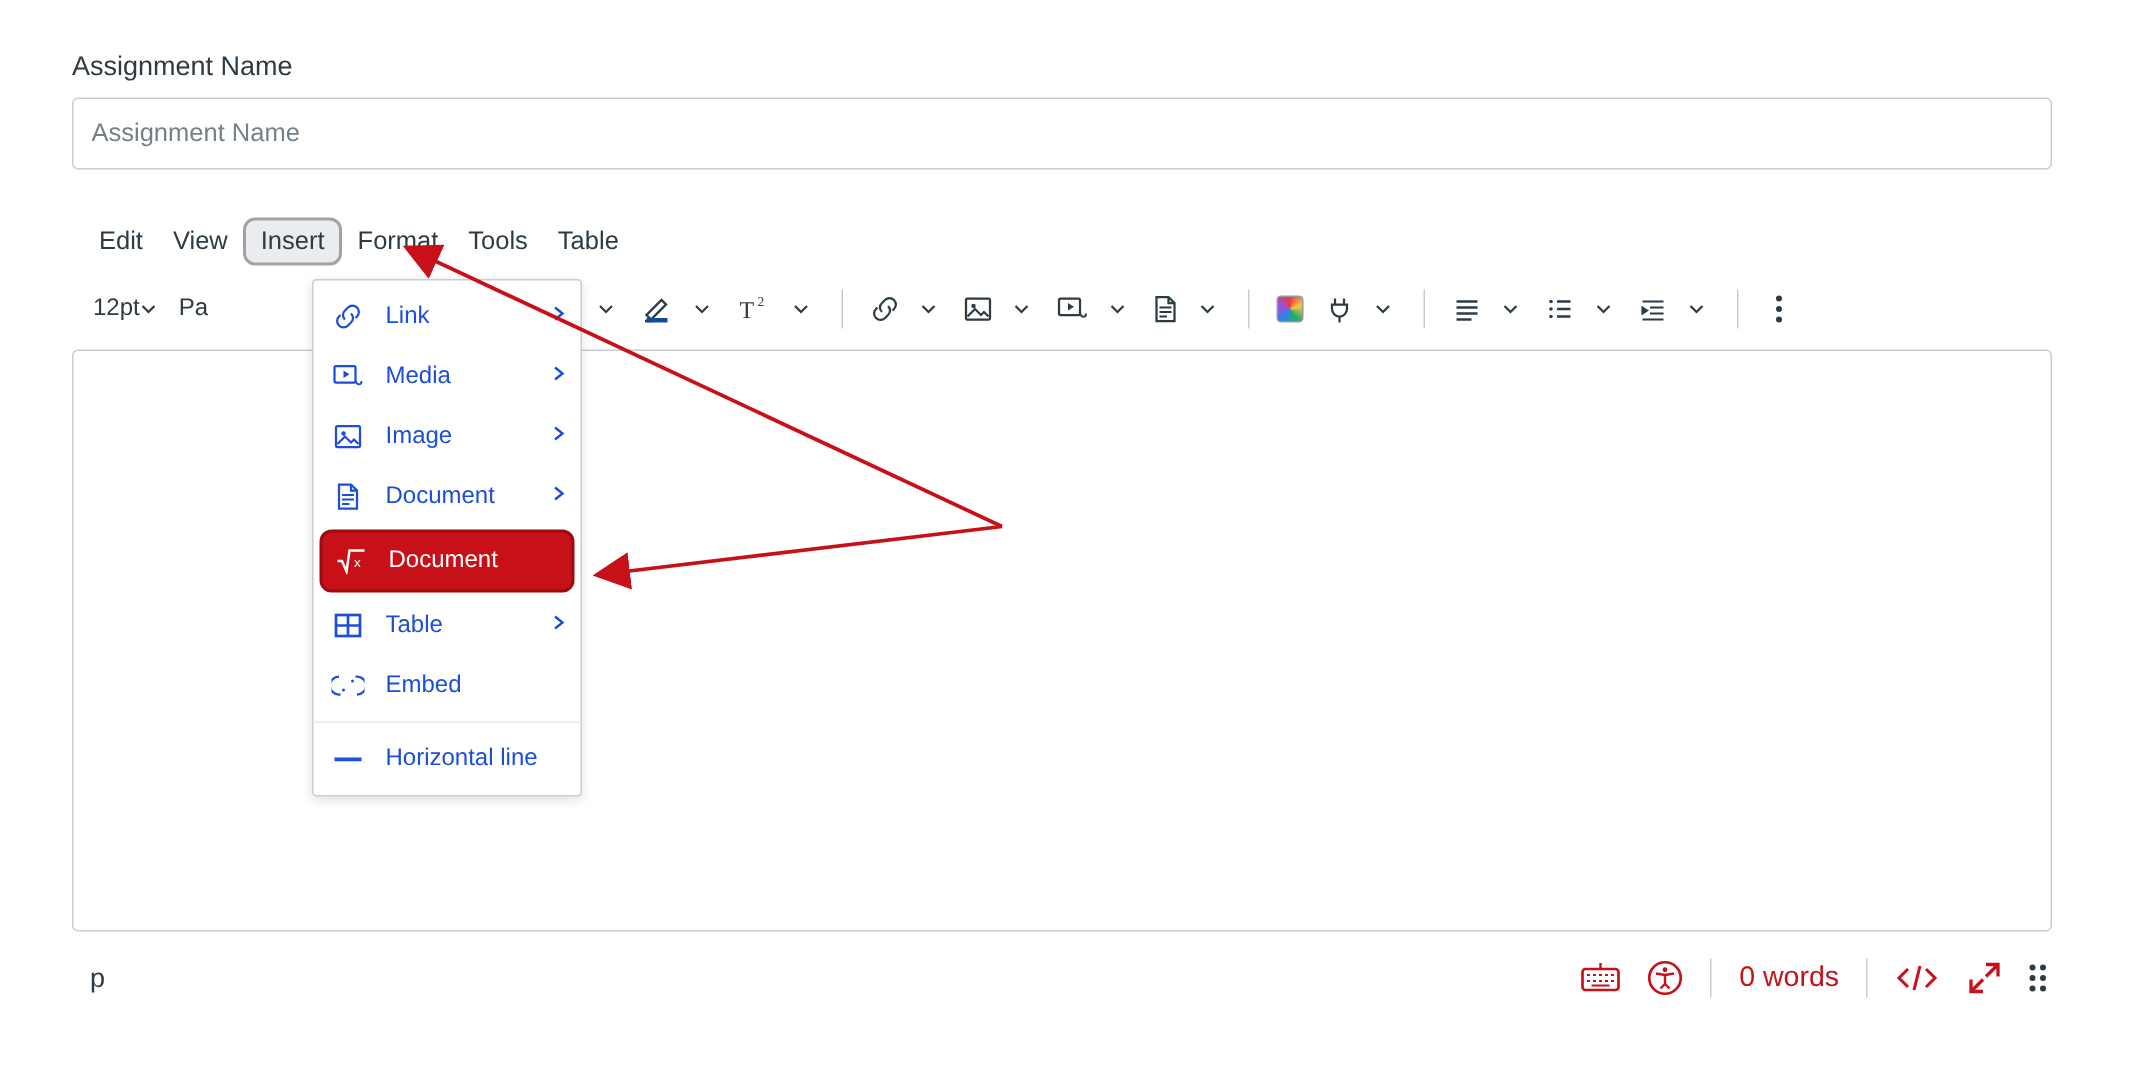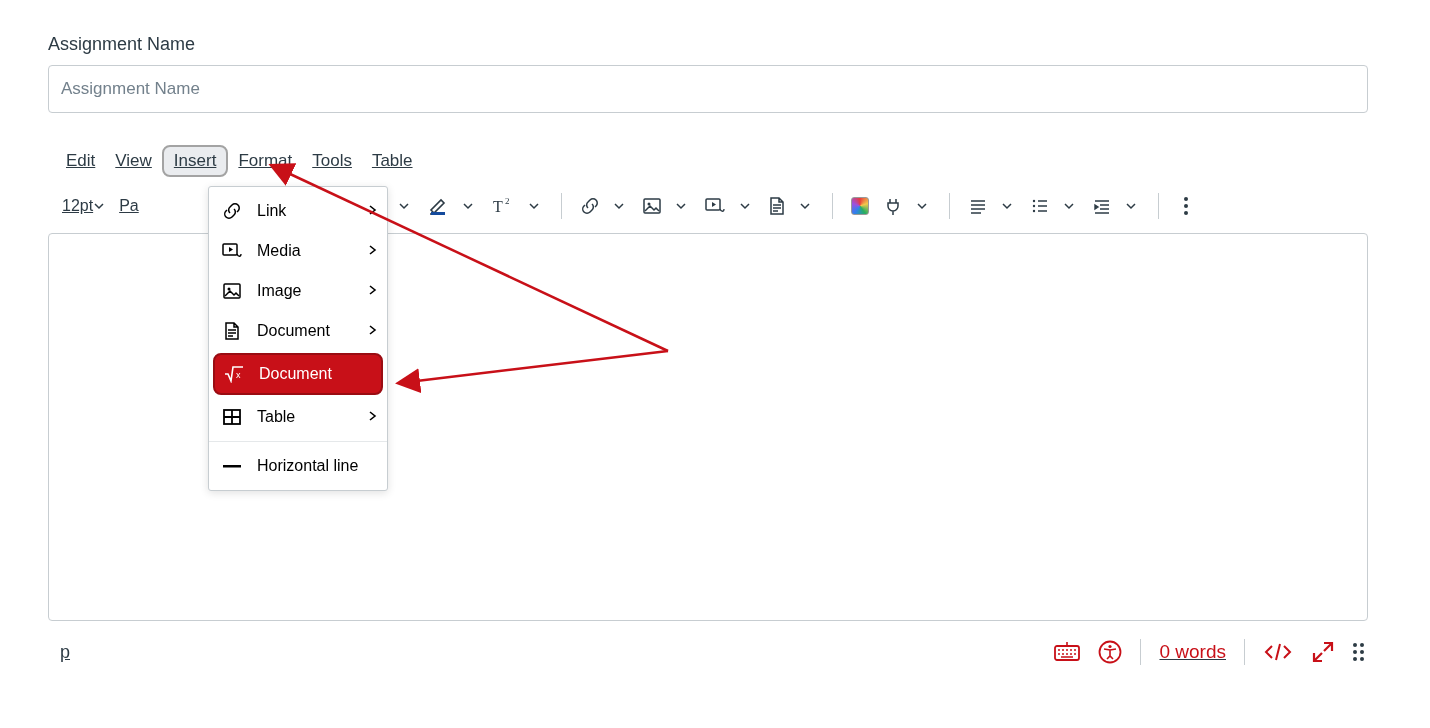--- a/index.html
+++ b/index.html
@@ -5,21 +5,21 @@
   * { box-sizing: border-box; margin: 0; padding: 0; }
   html, body { font-family: -apple-system, BlinkMacSystemFont, "Segoe UI", Helvetica, Arial, sans-serif; color:#2D3B45; background:#fff; }
   .page { padding: 34px 48px 20px 48px; width:1416px; }
   .label { font-size:18px; font-weight:400; margin-bottom:10px; }
   .text-input {
     width:100%; height:48px; border:1px solid #C7CDD1; border-radius:4px;
     padding:0 12px; font-size:17px; color:#2D3B45;
   }
   .text-input::placeholder { color:#73818C; }
 
-  .editor-wrap { margin-top:28px; position:relative;text-decoration:underline; }
+  .editor-wrap { margin-top:28px; position:relative; }
   .menubar { display:flex; align-items:center; gap:0; height:40px; padding-left:8px;}
   .menubtn {
     background:transparent; border:none; font-size:17px; color:#2D3B45;
     padding:6px 10px; border-radius:6px; cursor:pointer;
   }
   .menubtn.active { background:#EAECEF; border:2px solid #a3a3a3; border-radius:8px; padding:4px 10px;}
   .toolbar {
     display:flex; align-items:center; gap:6px; height:48px; padding:4px 10px 4px 10px;
     border-top:1px solid transparent;
   }
@@ -50,21 +50,21 @@
   .dot-grid { display:grid; grid-template-columns:4px 4px; gap:3px;}
   .dot-grid span{width:4px;height:4px;background:#2D3B45;border-radius:50%;}
   
   .dropdown {
     position:absolute; left:160px; top:45px; width:180px;
     background:#fff; border:1px solid #C7CDD1; border-radius:3px;
     box-shadow:0 2px 8px rgba(0,0,0,.12); z-index:10; padding:4px 0;
   }
   .dd-item {
     display:flex; align-items:center; height:40px; padding:0 12px; gap:14px;
-    font-size:16px; cursor:pointer; color:#000000; position:relative;
+    font-size:16px; cursor:pointer; color:#1d4ed8; position:relative;
   }
   .dd-item .dd-chev { position:absolute; right:10px; }
   .dd-item.highlight { background:#C81018; color:#fff; border:2px solid #9a0c12; border-radius:8px; margin:2px 4px; padding:0 8px; height:42px;}
   .dd-item.highlight svg { color:#fff; }
   .dd-sep { height:1px; background:#E5E8EA; margin:4px 0; }
   .dd-icon { width:22px; display:flex; justify-content:center; }
   
   .annot { position:absolute; pointer-events:none; z-index:20; left:0; top:0;}
   .rainbow {
     width:18px;height:18px;border-radius:3px;
@@ -344,20 +344,30 @@
           <svg width="20" height="20" viewBox="0 0 20 20">
               <rect x="2" y="3" width="16" height="14" fill="none" stroke="currentColor" stroke-width="1.8"></rect>
               <path d="M2 10h16M10 3v14" stroke="currentColor" stroke-width="1.8"></path>
             </svg>
         </span>
         <span>Table</span>
         <span class="dd-chev"><svg width="10" height="12" viewBox="0 0 10 12">
               <path d="M3 2l5 4-5 4" fill="none" stroke="currentColor" stroke-width="1.6"></path>
             </svg></span>
       </div>
+      <div class="dd-item">
+        <span class="dd-icon">
+          <svg width="22" height="18" viewBox="0 0 22 18">
+              <path d="M5 3a6 6 0 0 0 0 12h1M17 15a6 6 0 0 0 0-12h-1" fill="none" stroke="currentColor" stroke-width="1.5"></path>
+              <circle cx="8" cy="12" r="1" fill="currentColor"></circle>
+              <circle cx="14" cy="6" r="1" fill="currentColor"></circle>
+            </svg>
+        </span>
+        <span>Embed</span>
+      </div>
       <div class="dd-sep"></div>
       <div class="dd-item">
         <span class="dd-icon">
           <svg width="20" height="6" viewBox="0 0 20 6">
               <rect x="1" y="2" width="18" height="2.5" fill="currentColor"></rect>
             </svg>
         </span>
         <span>Horizontal line</span>
       </div>
     </div>

